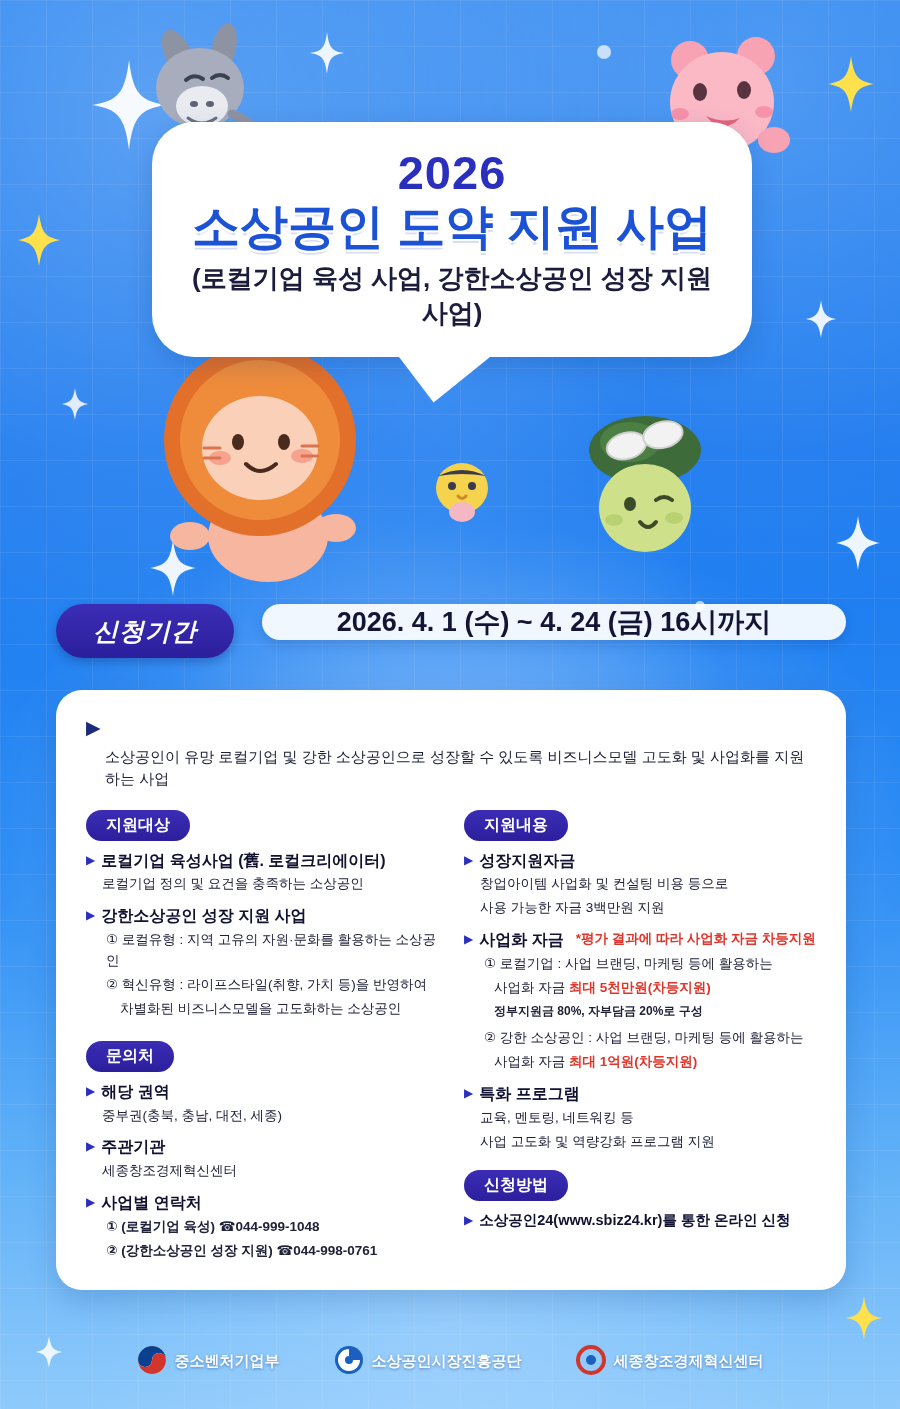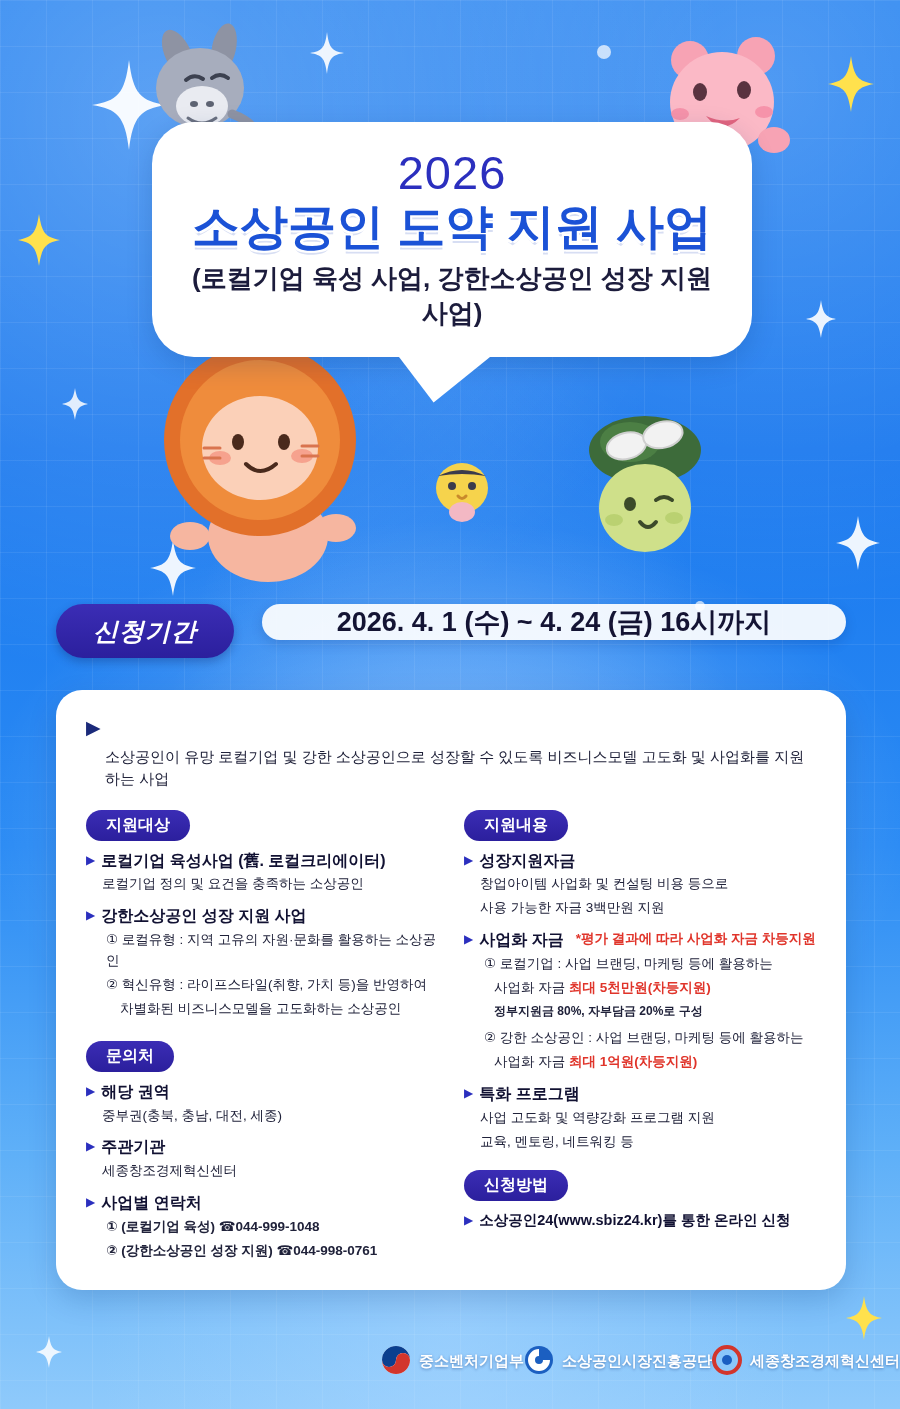--- a/index.html
+++ b/index.html
@@ -38,21 +38,21 @@
     box-shadow:0 8px 26px rgba(8,45,110,.18);
     text-align:center;padding:22px 24px 26px;
     box-sizing:border-box;
   }
   .bubble:after{
     content:"";position:absolute;left:236px;bottom:-46px;width:120px;height:60px;
     background:#fff;border-radius:0 0 70px 40px;
     clip-path:polygon(0 0,100% 0,38% 100%);
   }
   .year{
-    font-size:47px;font-weight:normal;color:#2b2fbe;letter-spacing:1px;line-height:1.05;
+    font-size:47px;font-weight:bold;color:#2b2fbe;letter-spacing:1px;line-height:1.05;
     margin:4px 0 2px;
   }
   .maintitle{
     font-size:48px;font-weight:bold;line-height:1.15;margin:0 0 6px;
     color:#1b52d6;
     text-shadow:
       -2px -2px 0 #fff, 2px -2px 0 #fff, -2px 2px 0 #fff, 2px 2px 0 #fff,
       0 4px 0 rgba(140,160,220,.35);
   }
   .subtitle{
@@ -106,21 +106,21 @@
   .note{color:#e0342a;font-size:13.5px;font-weight:bold;margin-left:6px;}
   .bd{font-size:13.5px;color:#20223a;line-height:1.55;margin:3px 0 0 16px;}
   .bd.ind{margin-left:20px;}
   .red{color:#e0342a;font-weight:bold;}
   .small{font-size:12px;}
   .tel{font-weight:bold;}
 
   
   .footer{
     position:absolute;left:0;right:0;bottom:28px;height:40px;
-    display:flex;align-items:center;justify-content:flex-end;
+    display:flex;align-items:center;justify-content:center;gap:54px;
   }
   .logo{display:flex;align-items:center;gap:8px;color:#fff;font-weight:bold;font-size:15px;
         text-shadow:0 1px 3px rgba(0,40,110,.45);}
 </style>
 </head>
 <body>
 
 <div class="grid"></div>
 <div class="glow"></div>
 
@@ -361,22 +361,22 @@
         <div class="bd" style="margin-left:30px">
           <span>사업화 자금 </span><span class="red">최대 1억원(차등지원)</span>
         </div>
       </div>
 
       <div class="blk">
         <div class="hd">
             <span class="tri">▶</span>
           <span>특화 프로그램</span>
           </div>
+        <div class="bd">교육, 멘토링, 네트워킹 등</div>
         <div class="bd">사업 고도화 및 역량강화 프로그램 지원</div>
-        <div class="bd">교육, 멘토링, 네트워킹 등</div>
       </div>
 
       <div class="pill" style="margin-top:6px">신청방법</div>
 
       <div class="blk">
         <div class="hd" style="font-weight:bold">
           <span class="tri">▶</span>
           <span style="font-size:14.5px">소상공인24(www.sbiz24.kr)를 통한 온라인 신청</span>
         </div>
       </div>

